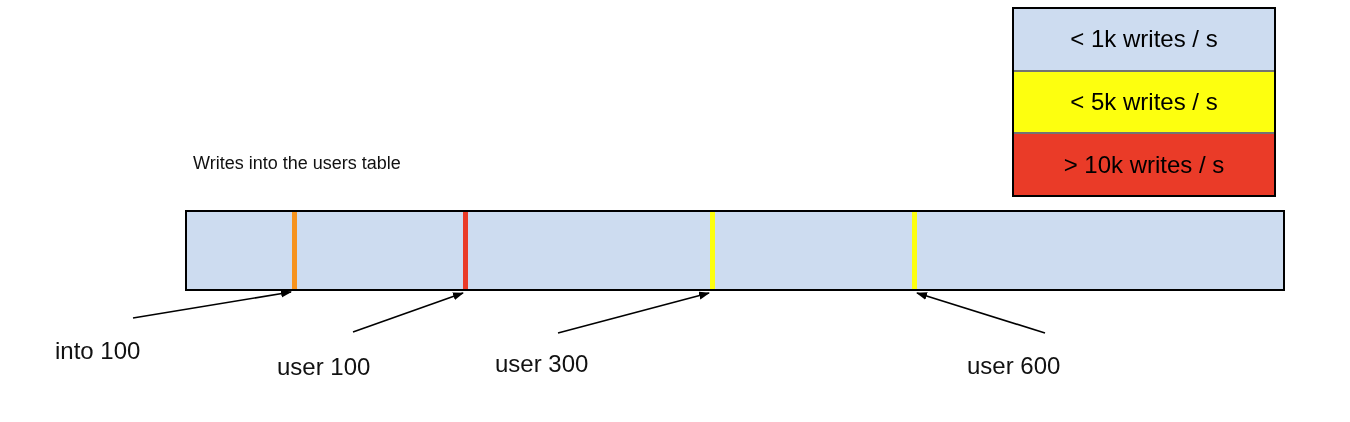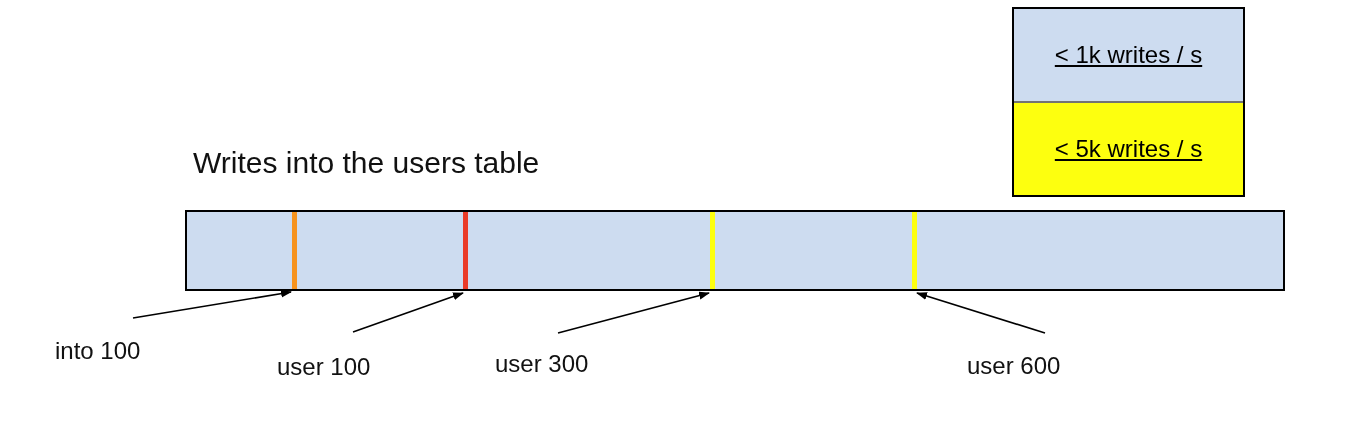--- a/index.html
+++ b/index.html
@@ -2,27 +2,27 @@
 <html><head>
 <meta charset="utf-8">
 <style>
   html,body{margin:0;padding:0;background:#ffffff;}
   #canvas{
     position:relative;width:1350px;height:422px;background:#ffffff;overflow:hidden;
     font-family:"Liberation Sans", sans-serif;color:#000;
   }
   
   #diagram-title{
-    position:absolute;left:193px;top:148px;font-size:30px;line-height:30px;color:#111;
+    position:absolute;left:193px;top:148px;font-size:18px;line-height:30px;color:#111;
     white-space:nowrap;
   }
   
   #legend{
-    position:absolute;left:1012px;top:7px;width:233px;height:190px;
-    border:2px solid #000;box-sizing:border-box;display:flex;flex-direction:column;text-decoration:underline;
+    position:absolute;left:1012px;top:7px;width:264px;height:190px;
+    border:2px solid #000;box-sizing:border-box;display:flex;flex-direction:column;
   }
   .legend-row{
     flex:1;display:flex;align-items:center;justify-content:center;
     font-size:24px;box-sizing:border-box;
   }
   .legend-row + .legend-row{border-top:2px solid #737373;}
   
   #bar{
     position:absolute;left:185px;top:210px;width:1100px;height:81px;
     border:2px solid #000;box-sizing:border-box;
@@ -50,20 +50,23 @@
 
   <div id="diagram-title">Writes into the users table</div>
 
   <div id="legend">
     <div class="legend-row" style="background-color: rgb(205, 220, 240);">
       <span>&lt; 1k writes / s</span>
     </div>
     <div class="legend-row" style="background-color: rgb(253, 255, 15);">
       <span>&lt; 5k writes / s</span>
     </div>
+    <div class="legend-row" style="background-color: rgb(234, 59, 40);">
+      <span>&gt; 10k writes / s</span>
+    </div>
   </div>
 
   <div id="bar" style="background-color: rgb(205, 220, 240);">
     <div class="marker-line" style="background-color: rgb(246, 147, 30); left: 105px;"></div>
     <div class="marker-line" style="background-color: rgb(234, 59, 40); left: 276px;"></div>
     <div class="marker-line" style="background-color: rgb(253, 255, 15); left: 523px;"></div>
     <div class="marker-line" style="background-color: rgb(253, 255, 15); left: 725px;"></div>
   </div>
 
   <svg id="arrows" viewBox="0 0 1350 422" xmlns="http://www.w3.org/2000/svg">

